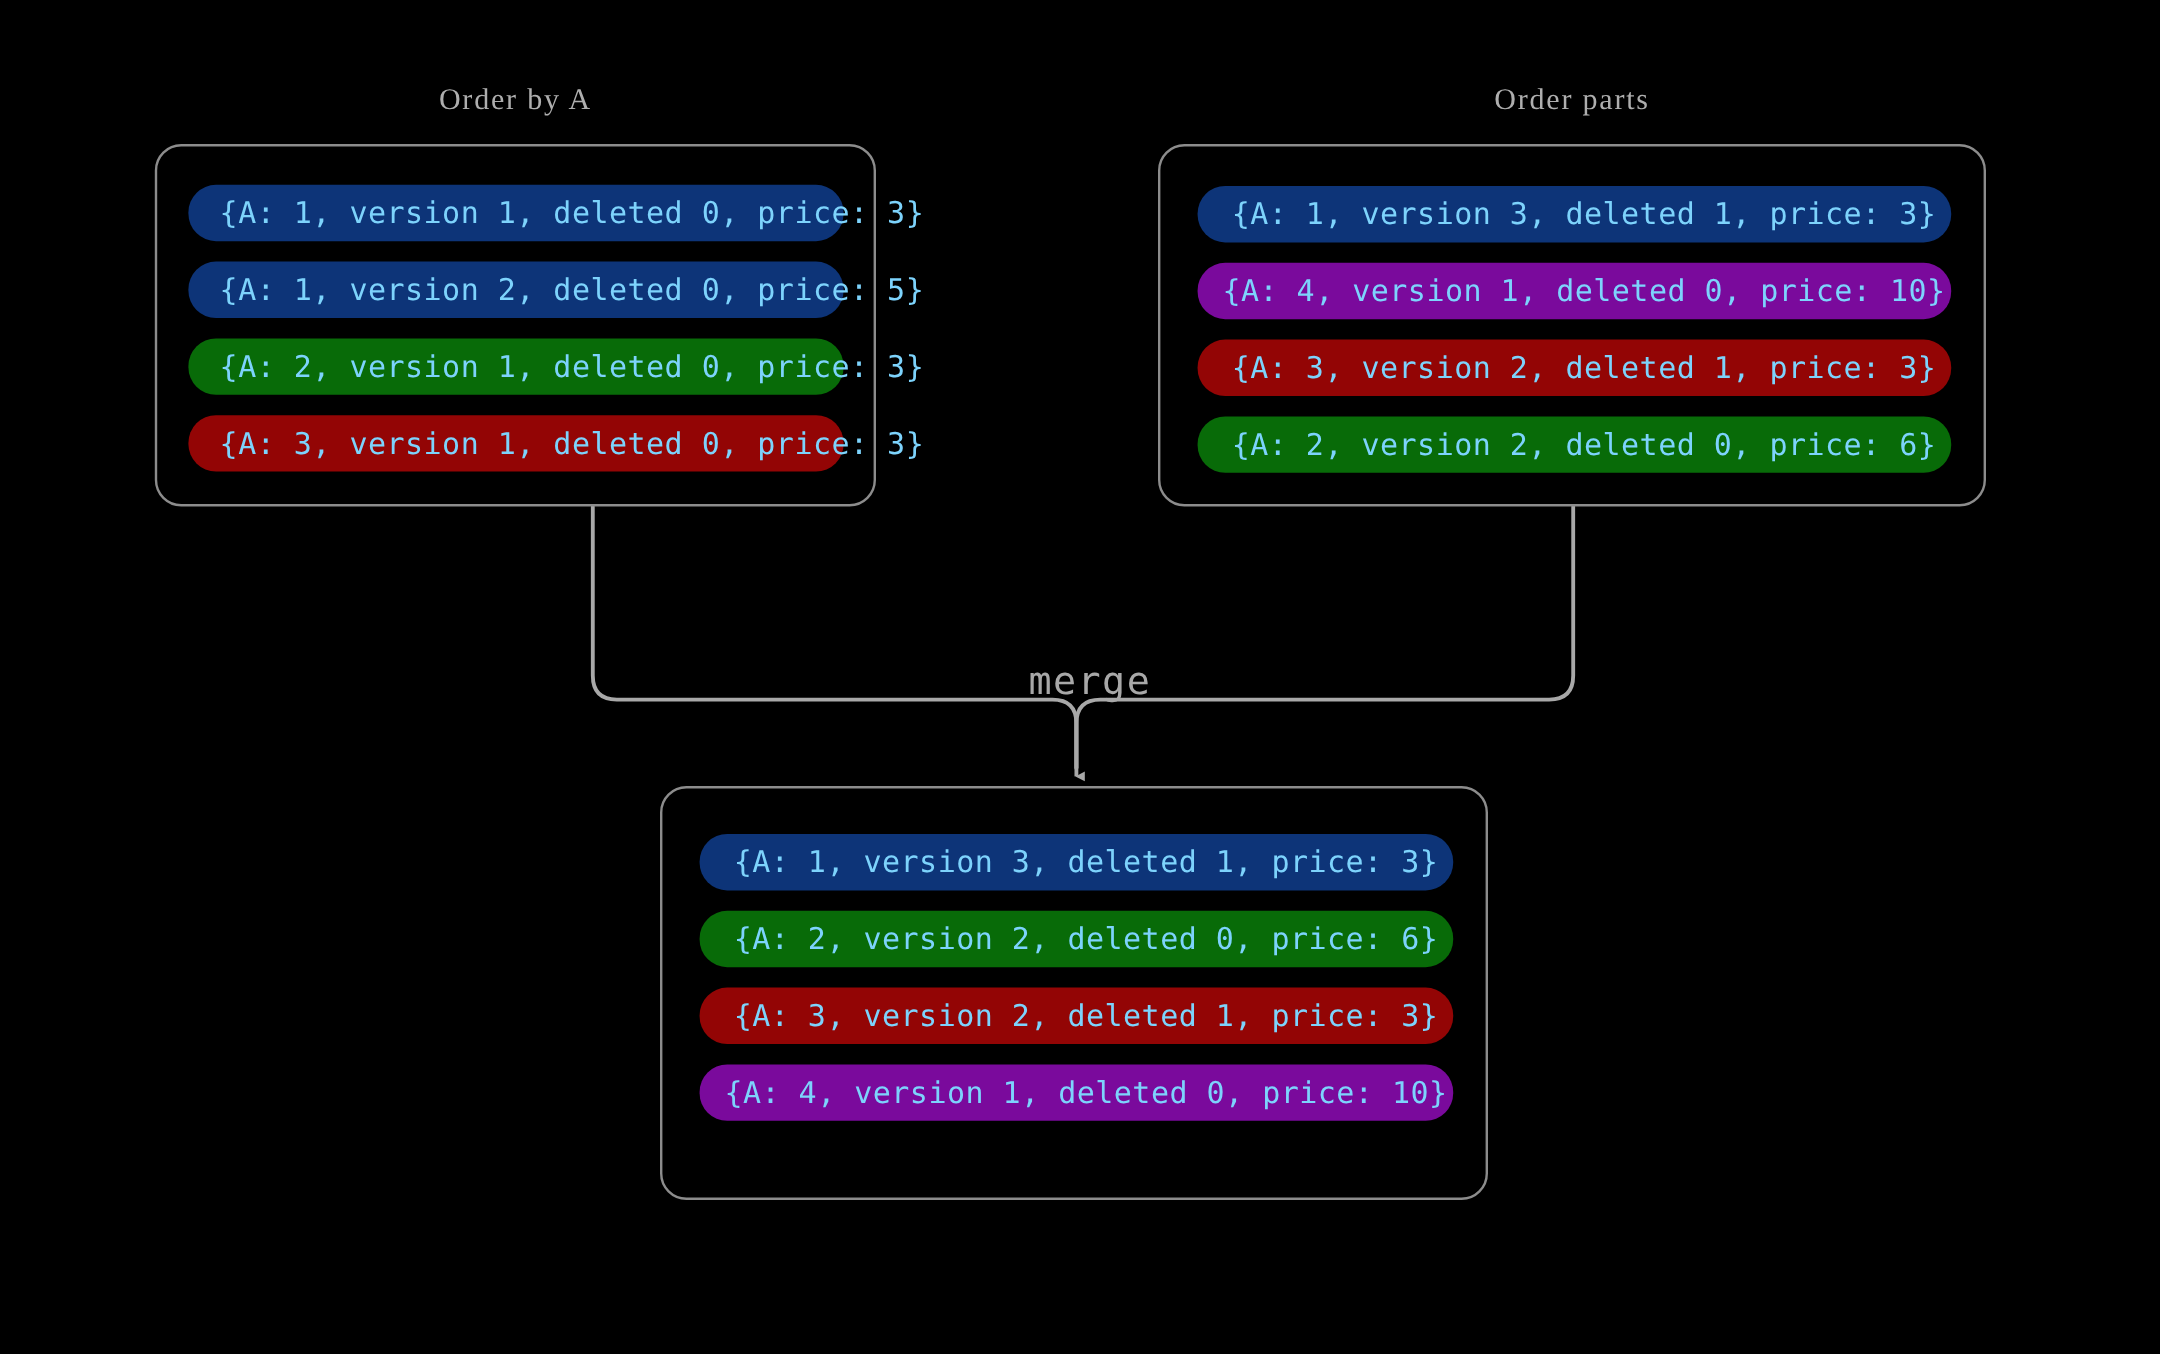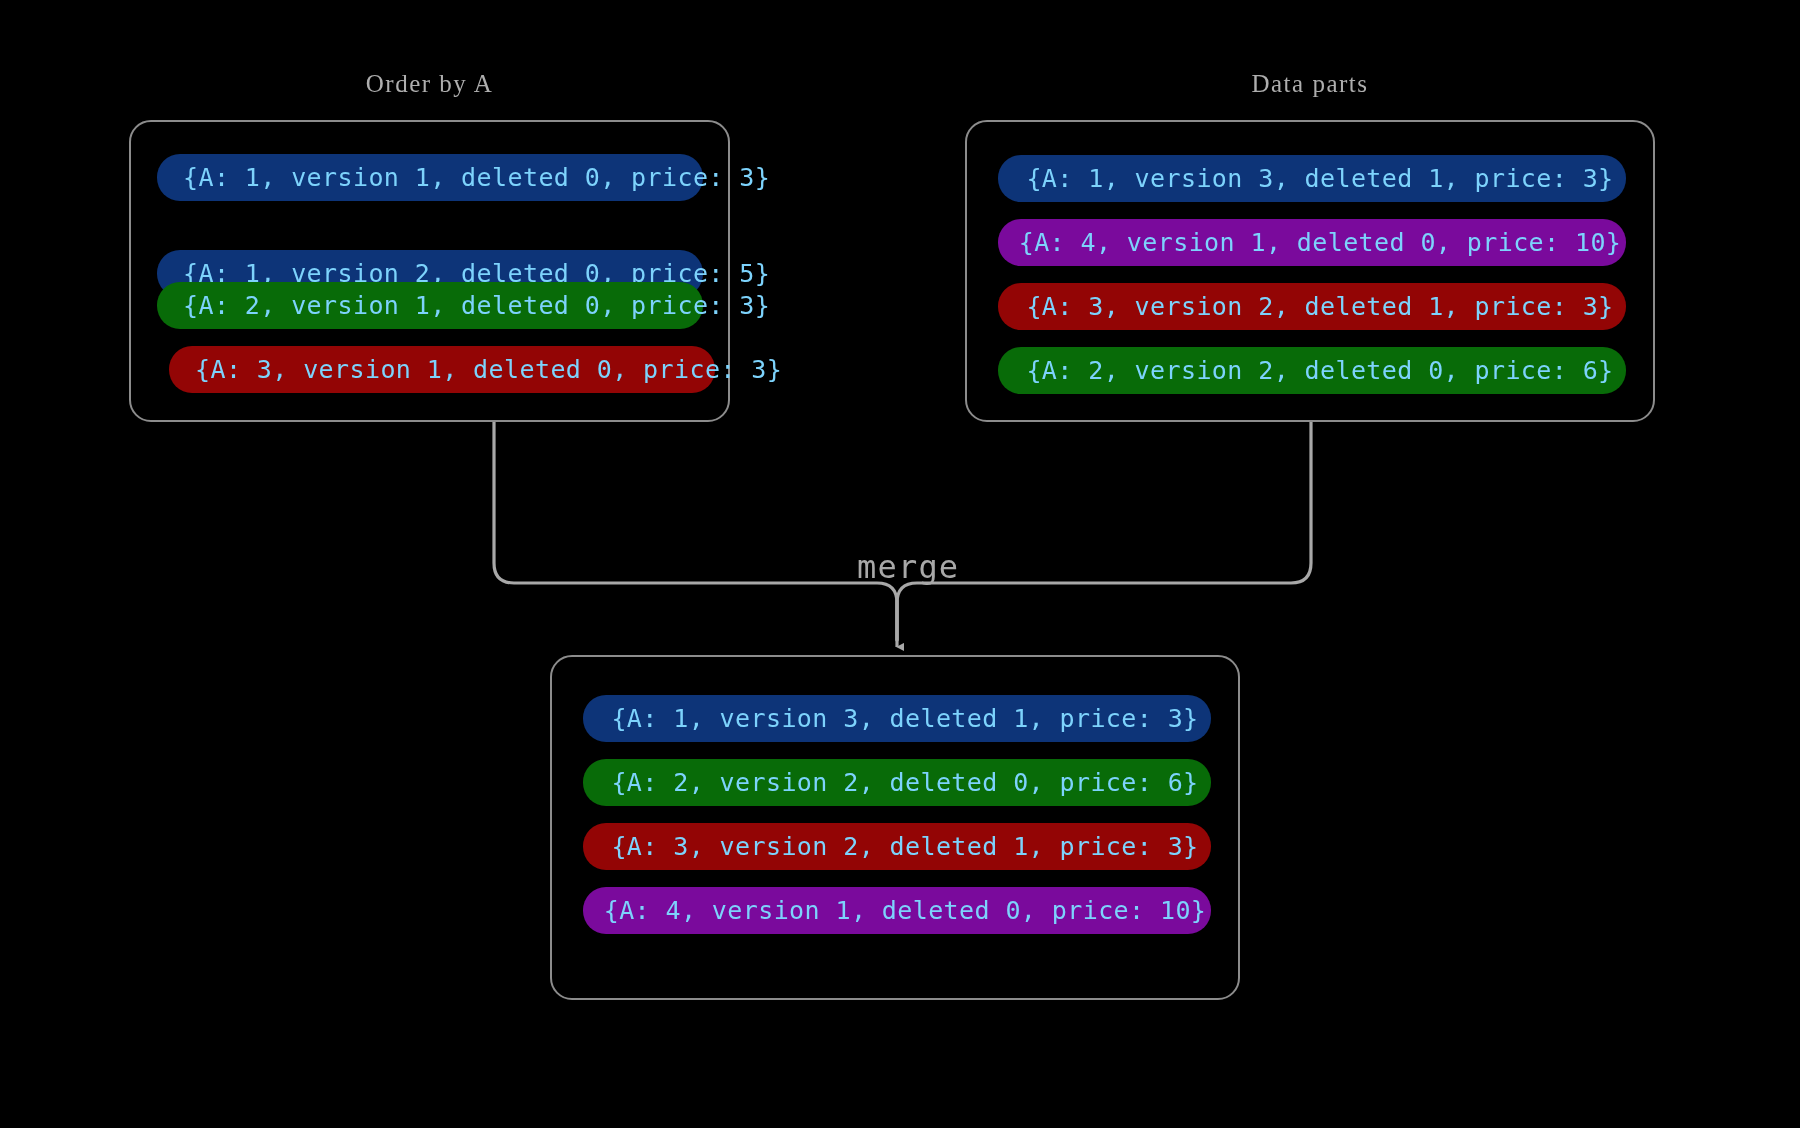--- a/index.html
+++ b/index.html
@@ -74,28 +74,28 @@
   </svg>
 
   <div class="merge-label" style="left:857px; top:548px;">merge</div>
 
   <div class="panel-title" style="left:129px; top:70px; width:601px;">Order by A</div>
 
   <div class="panel" style="left:129px; top:120px; width:601px; height:302px;">
 
     <div class="pill" style="left:26px; top:32px; width:546px; height:47px; background:#0d3478;">{A: 1, version 1, deleted 0, price: 3}</div>
 
-    <div class="pill" style="left:26px; top:96px; width:546px; height:47px; background:#0d3478;margin-top:32px;">{A: 1, version 2, deleted 0, price: 5}</div>
+    <div class="pill" style="left:26px; top:96px; width:546px; height:47px; background:#0d3478;">{A: 1, version 2, deleted 0, price: 5}</div>
 
     <div class="pill" style="left:26px; top:160px; width:546px; height:47px; background:#086b08;">{A: 2, version 1, deleted 0, price: 3}</div>
 
-    <div class="pill" style="left:26px; top:224px; width:546px; height:47px; background:#930505;margin-left:12px;">{A: 3, version 1, deleted 0, price: 3}</div>
+    <div class="pill" style="left:26px; top:224px; width:546px; height:47px; background:#930505;">{A: 3, version 1, deleted 0, price: 3}</div>
   </div>
 
-  <div class="panel-title" style="left:965px; top:70px; width:690px;">Data parts</div>
+  <div class="panel-title" style="left:965px; top:70px; width:690px;">Order parts</div>
 
   <div class="panel" style="left:965px; top:120px; width:690px; height:302px;">
 
     <div class="pill center" style="left:31px; top:33px; width:628px; height:47px; background:#0d3478;">{A: 1, version 3, deleted 1, price: 3}</div>
 
     <div class="pill center" style="left:31px; top:97px; width:628px; height:47px; background:#7a0a9c;">{A: 4, version 1, deleted 0, price: 10}</div>
 
     <div class="pill center" style="left:31px; top:161px; width:628px; height:47px; background:#930505;">{A: 3, version 2, deleted 1, price: 3}</div>
 
     <div class="pill center" style="left:31px; top:225px; width:628px; height:47px; background:#086b08;">{A: 2, version 2, deleted 0, price: 6}</div>

